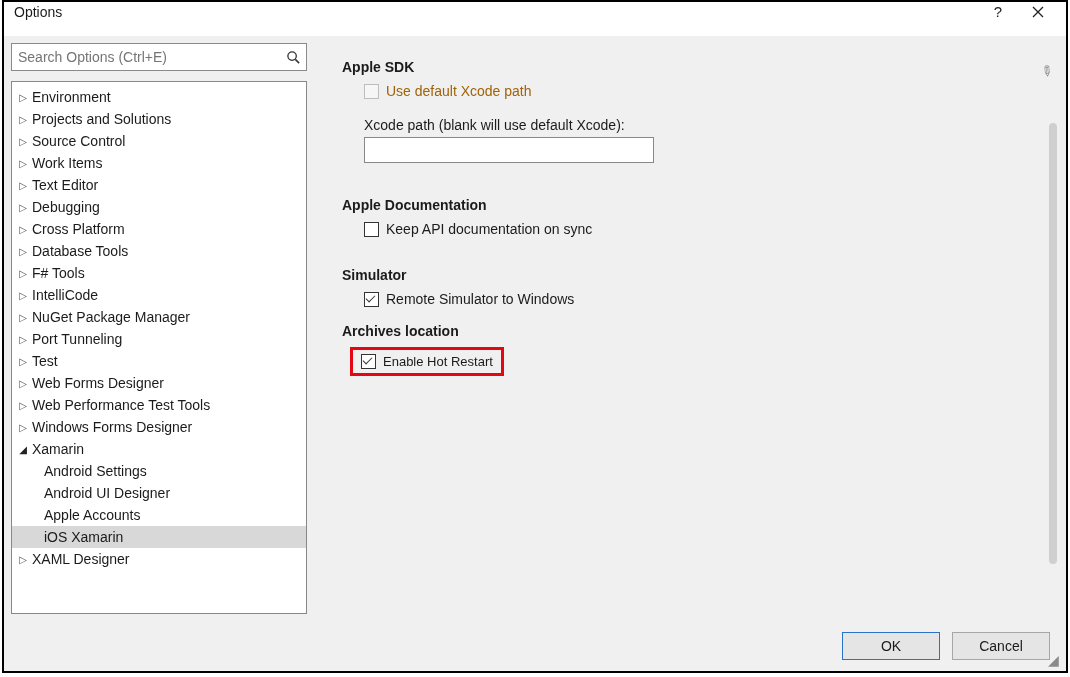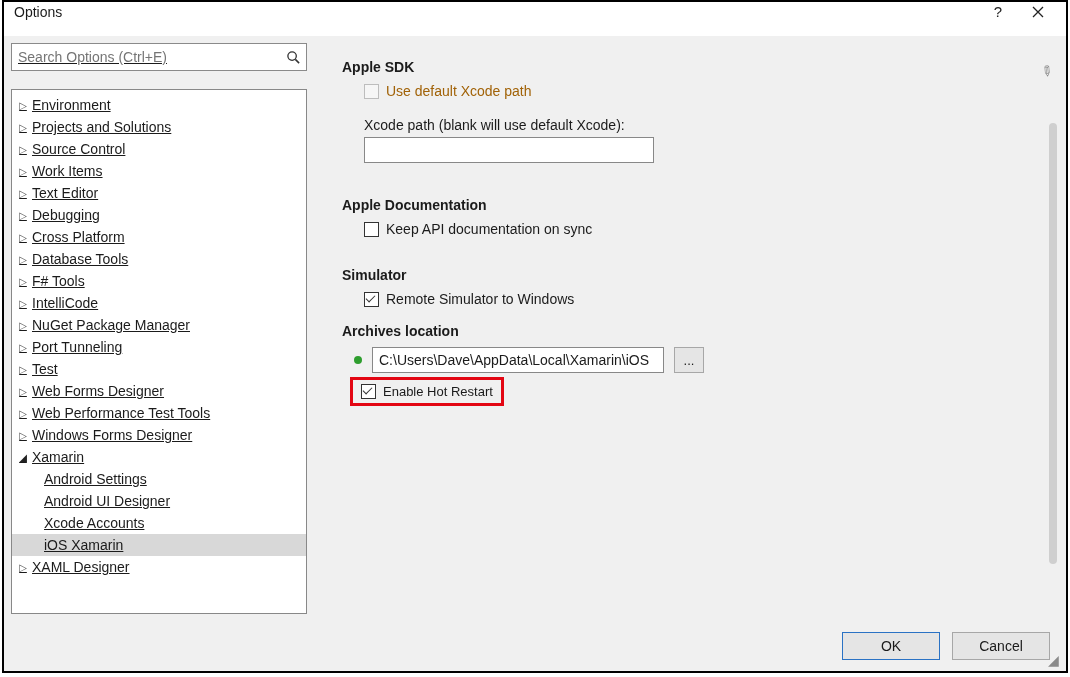--- a/index.html
+++ b/index.html
@@ -44,22 +44,21 @@
     background: #f0f0f0;
     padding: 7px;
     gap: 7px;
     overflow: hidden;
   }
   
   .leftcol {
     width: 296px;
     display: flex;
     flex-direction: column;
-    gap: 18px;
-    text-decoration: underline;
+    gap: 10px;
   }
   .searchwrap {
     position: relative;
     background: #fff;
     border: 1px solid #8a8a8a;
     height: 28px;
     display: flex;
     align-items: center;
   }
   .searchwrap input {
@@ -324,21 +323,21 @@
             <span class="tree-arrow expanded">◢</span>
             <span class="lbl">Xamarin</span>
           </div>
           <div class="tree-item child">
             <span class="lbl">Android Settings</span>
           </div>
           <div class="tree-item child">
             <span class="lbl">Android UI Designer</span>
           </div>
           <div class="tree-item child">
-            <span class="lbl">Xcode Accounts</span>
+            <span class="lbl">Apple Accounts</span>
           </div>
           <div class="tree-item child selected">
             <span class="lbl">iOS Xamarin</span>
           </div>
           <div class="tree-item">
             <span class="tree-arrow">▷</span>
             <span class="lbl">XAML Designer</span>
           </div>
         </div>
     </div>
@@ -365,25 +364,20 @@
 
       
       <div class="section-h" style="margin-top:30px">Simulator</div>
       <div class="row">
         <span class="chk checked"></span>
         <span>Remote Simulator to Windows</span>
       </div>
 
       
       <div class="section-h" style="margin-top:16px">Archives location</div>
-      <div class="row archives-row">
-        <span class="green-dot"></span>
-        <input class="txt arch" type="text" value="C:\Users\Dave\AppData\Local\Xamarin\iOS" style="">
-        <span class="browse">...</span>
-      </div>
 
       
       <div style="margin-top:4px">
         <span class="highlight-box">
           <span class="chk checked"></span>
           <span>Enable Hot Restart</span>
         </span>
       </div>
 
     </div>

